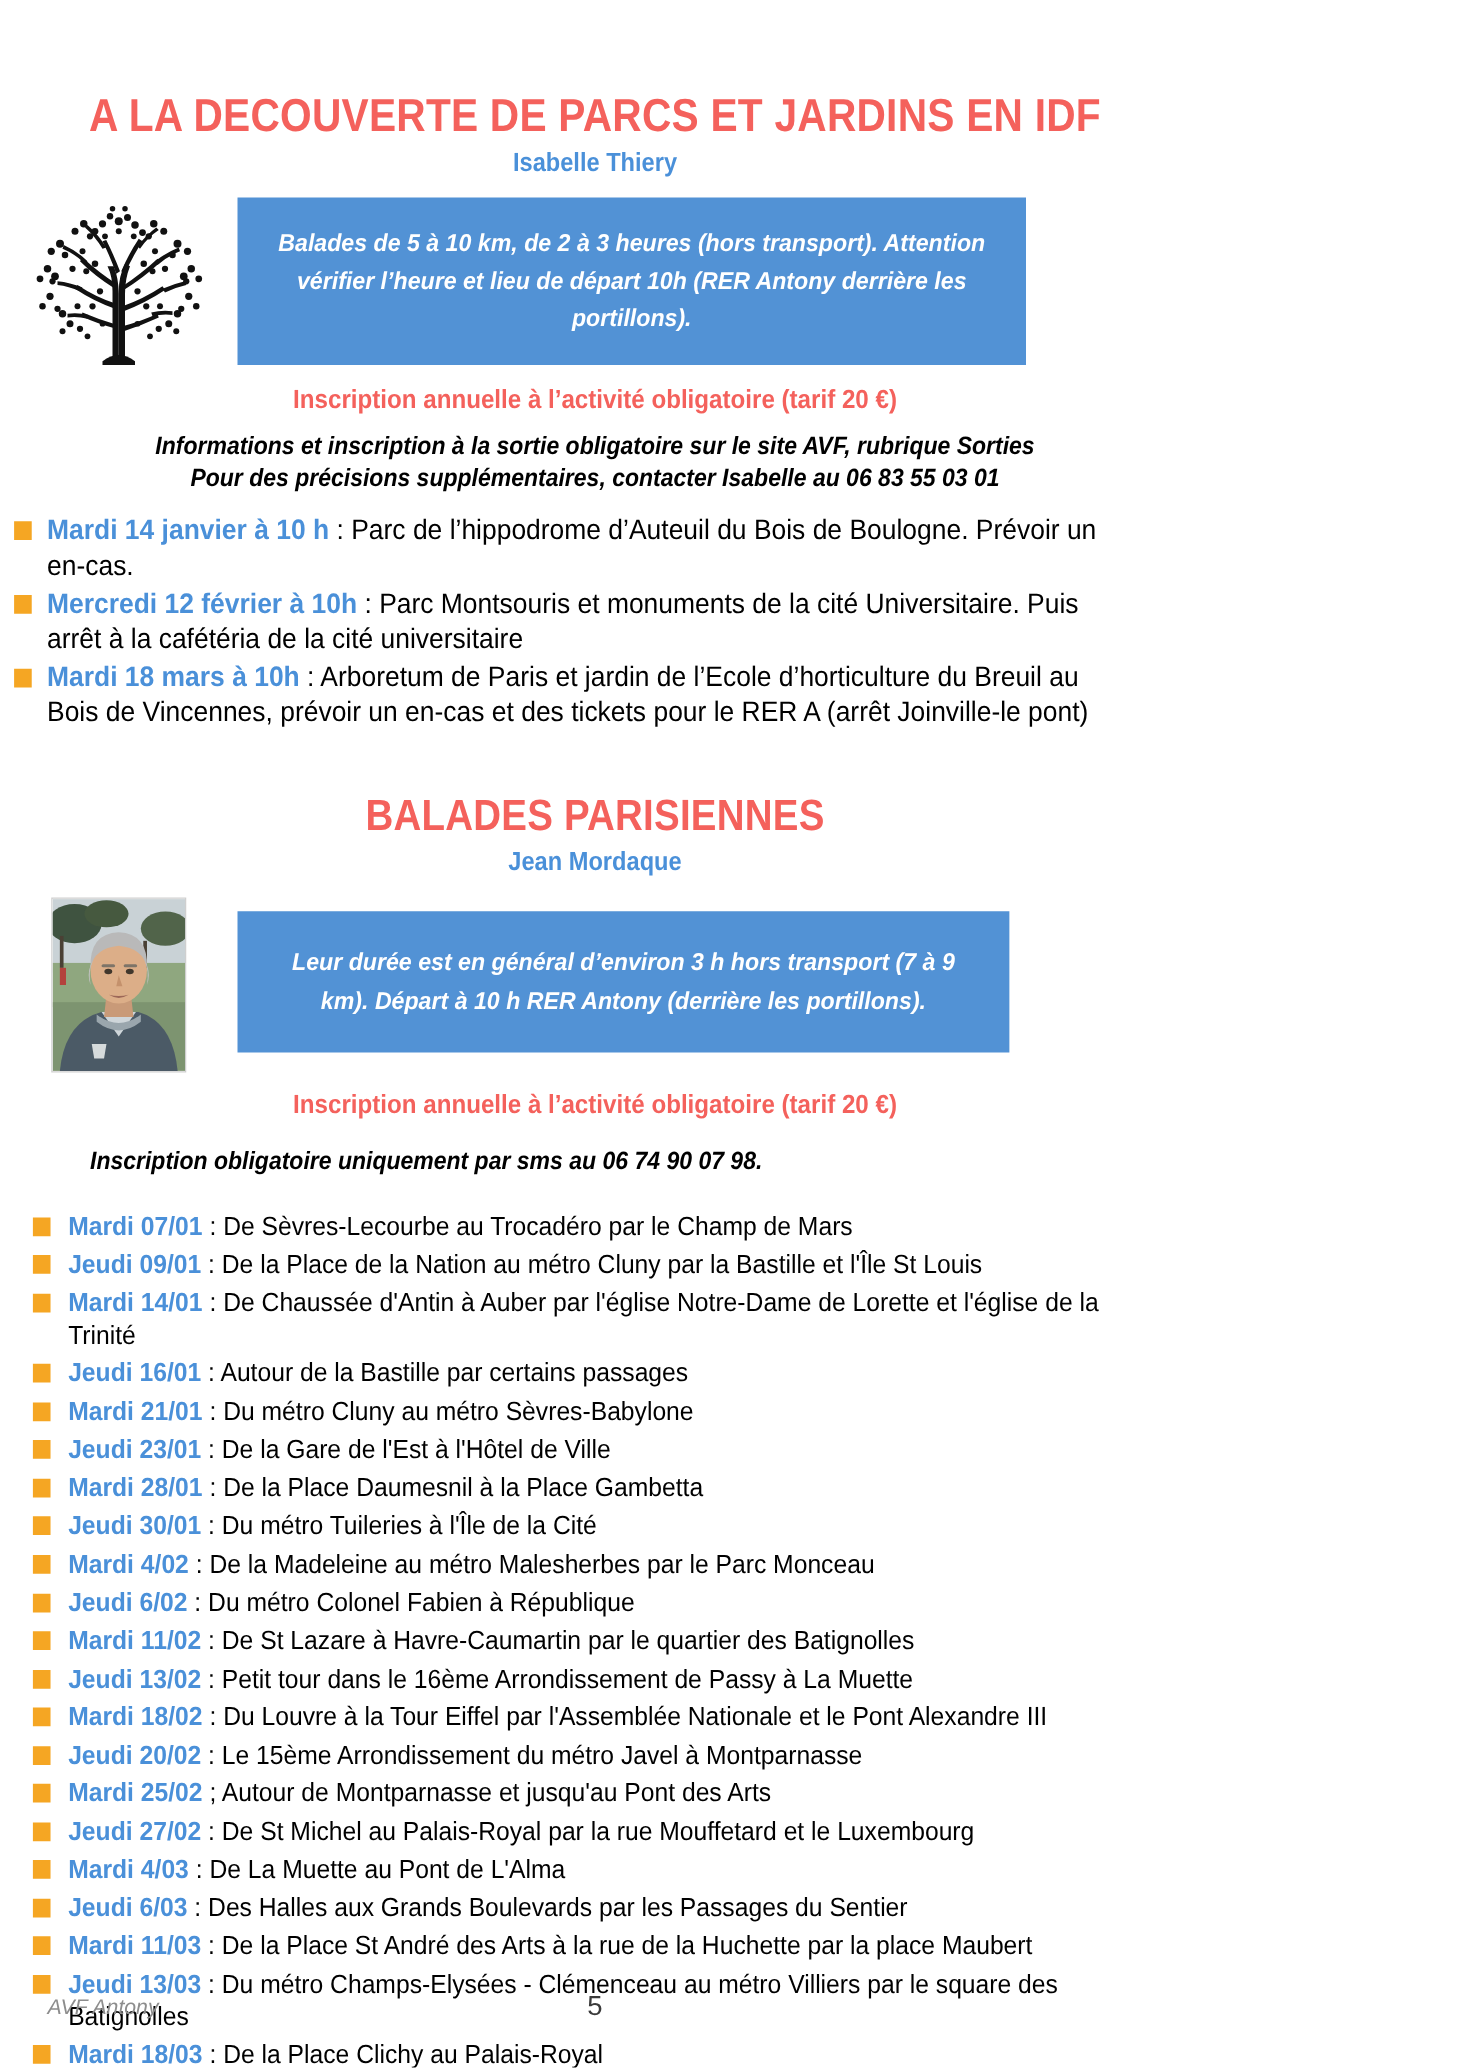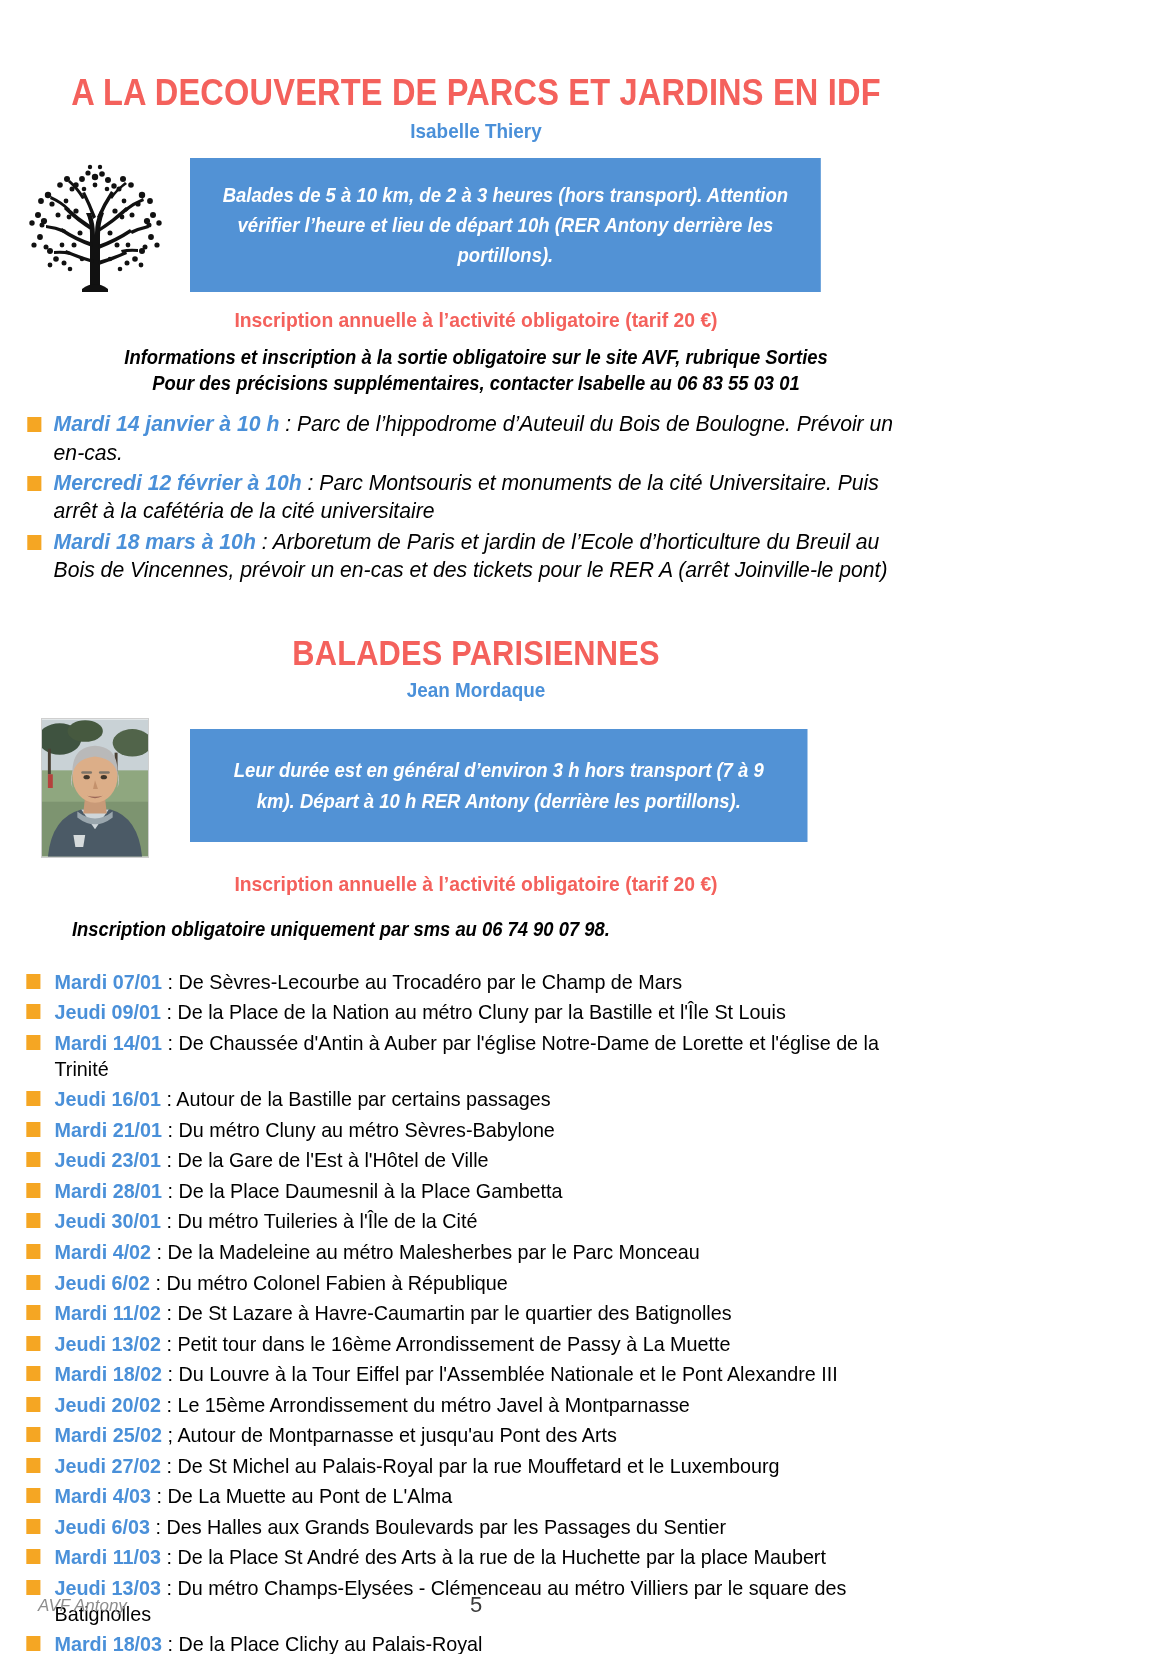--- a/index.html
+++ b/index.html
@@ -135,21 +135,21 @@
     background: #f5a623;
     display: block;
   }
   .walk-date {
     color: #4a90d9;
     font-weight: bold;
   }
   .walk-desc { color: #000000; }
 
   
-  #list-parcs { margin-left: 16px; font-style: italic; }
+  #list-parcs { margin-left: 0px; }
   #list-parcs .walk-item { padding-left: 40px; margin-bottom: 2px; font-size: 22.5px; line-height: 1.26; }
   #list-parcs .bullet { left: 12px; top: 7px; width: 15px; height: 15px; }
 
   
   #list-balades { margin-top: 28px; }
   #list-balades .walk-item { padding-left: 58px; margin-bottom: 4.5px; font-size: 21px; }
   #list-balades .bullet { left: 28px; top: 5px; width: 15px; height: 15px; }
 
   .spacer-sections { height: 46px; }
 

